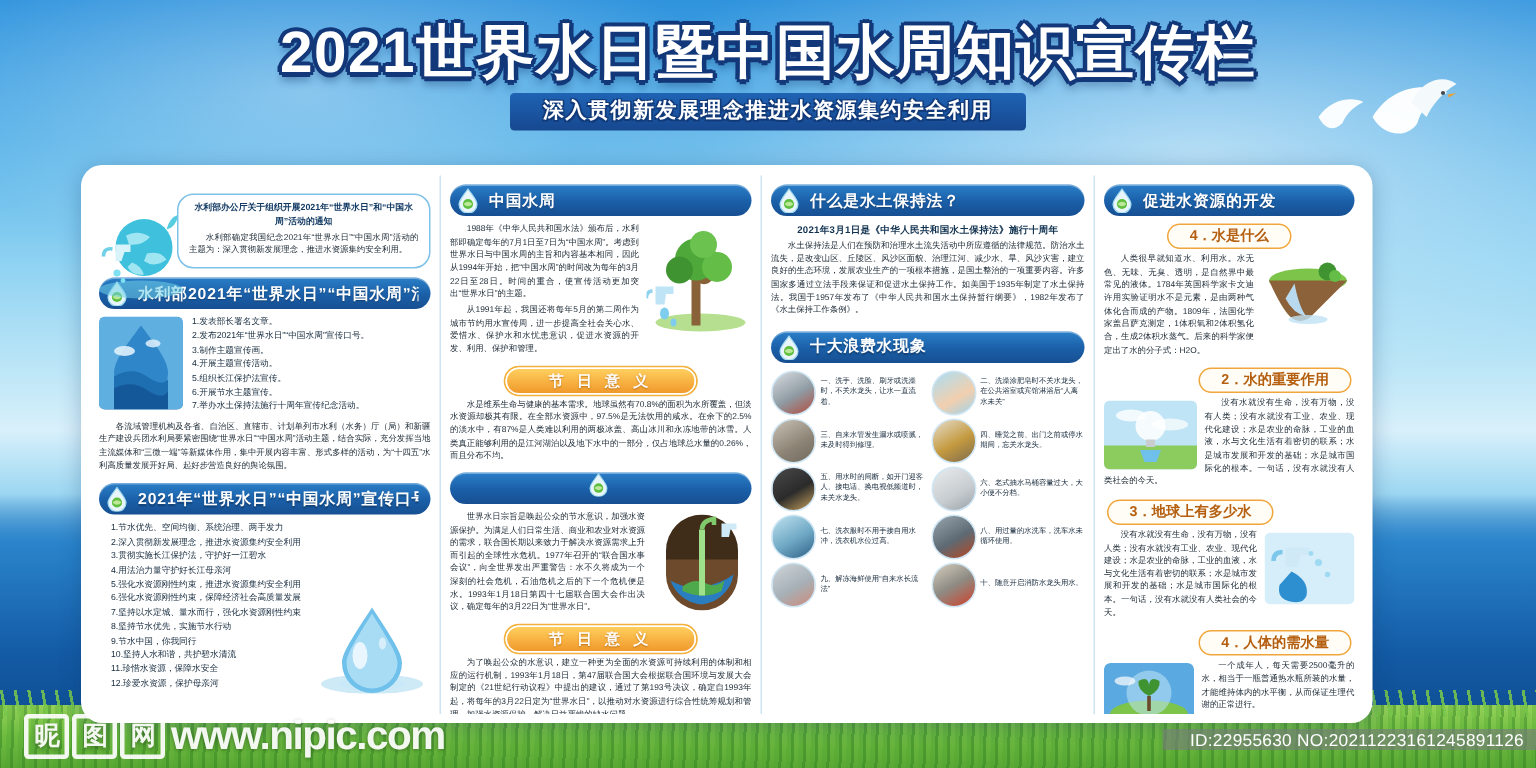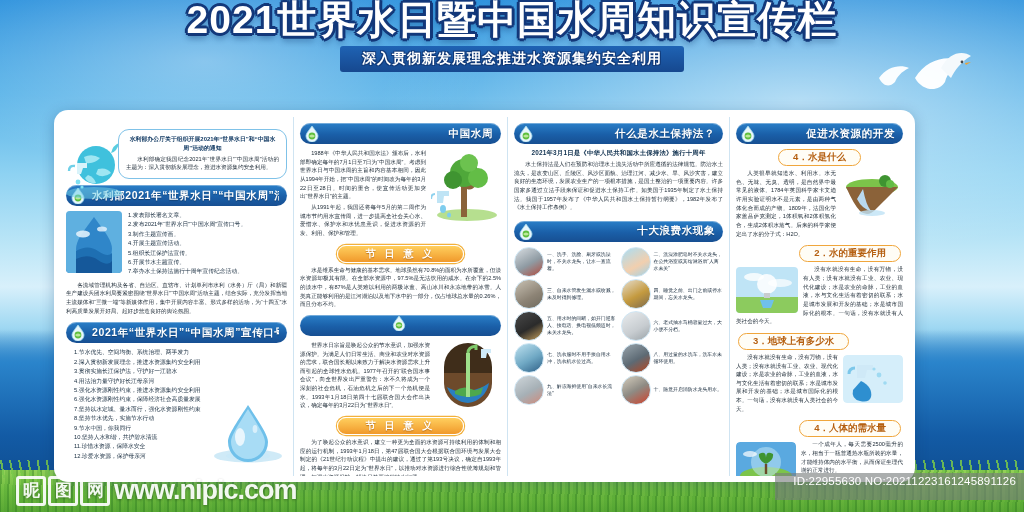--- a/index.html
+++ b/index.html
@@ -27,21 +27,21 @@
     background:
       repeating-linear-gradient(92deg, rgba(60,140,40,.55) 0 2px, rgba(120,200,70,.25) 2px 5px, rgba(90,175,55,.45) 5px 8px),
       linear-gradient(180deg, #9ed45f 0%, #6fbb40 45%, #4f9c2e 100%);
   }
   #grass::before {
     content: ""; position: absolute; left: 0; right: 0; top: -10px; height: 18px;
     background: repeating-linear-gradient(80deg, transparent 0 3px, rgba(120,200,75,.85) 3px 5px, transparent 5px 9px);
   }
 
   
-  #title-area { position: absolute; left: 0; right: 0; top: 0; text-align: center; z-index: 5; }
+  #title-area { position: absolute; left: 0; right: 0; top: 16px; text-align: center; z-index: 5; }
   #main-title {
     font-size: 39px; font-weight: bold; letter-spacing: 1px; color: #ffffff;
     text-shadow:
       -2px -2px 0 #13387a, 2px -2px 0 #13387a, -2px 2px 0 #13387a, 2px 2px 0 #13387a,
       -3px 0 0 #13387a, 3px 0 0 #13387a, 0 -3px 0 #13387a, 0 3px 0 #13387a,
       0 5px 6px rgba(8,40,90,.45);
     line-height: 1.05;
   }
   #sub-band {
     display: inline-block; margin-top: 5px; padding: 3px 22px 4px;
@@ -72,21 +72,21 @@
   
   .head-pill {
     display: flex; align-items: center; gap: 6px;
     background: linear-gradient(180deg,#2a7fc8 0%, #1a5fa8 55%, #174f92 100%);
     border-radius: 13px; height: 21px; padding: 0 8px 0 4px;
     margin: 6px 0 5px 0; box-shadow: inset 0 1px 0 rgba(255,255,255,.35);
   }
   .head-pill .drop-ic { flex: 0 0 16px; }
   .head-pill .ht {
     color: #ffffff; font-size: 10.5px; font-weight: bold; letter-spacing: .6px;
-    flex: 1; text-align: right; white-space: nowrap; overflow: hidden;
+    flex: 1; text-align: left; white-space: nowrap; overflow: hidden;
     text-shadow: 0 1px 1px rgba(0,0,0,.3);
   }
 
   
   .ohead {
     display: block; margin: 5px auto 3px; padding: 1px 14px;
     border: 1.2px solid #f0a63c; border-radius: 11px; background: #fffdf6;
     color: #b55f10; font-size: 9.5px; font-weight: bold; text-align: center;
     width: fit-content; max-width: 98%; white-space: nowrap;
   }
@@ -152,21 +152,21 @@
   }
   #wm .boxes { display: flex; gap: 2px; }
   #wm .bx {
     width: 30px; height: 30px; border: 3px solid #ffffff; border-radius: 3px;
     font-size: 17px; color: #ffffff; display: flex; align-items: center; justify-content: center;
     font-weight: bold;
   }
   #idbar {
     position: absolute; right: 0; bottom: 12px; z-index: 20;
     background: rgba(120,125,125,.62); color: #ffffff;
-    font-size: 11.5px; letter-spacing: .2px; padding: 2px 8px 13px 18px;
+    font-size: 11.5px; letter-spacing: .2px; padding: 2px 8px 0 18px;
   }
 </style>
 </head>
 <body>
 
 <div id="bg"></div>
 <div id="sea"></div>
 <div id="grass"></div>
 
 <svg class="dove" style="left:905px; top:48px;" width="70" height="52" viewBox="0 0 70 52">

